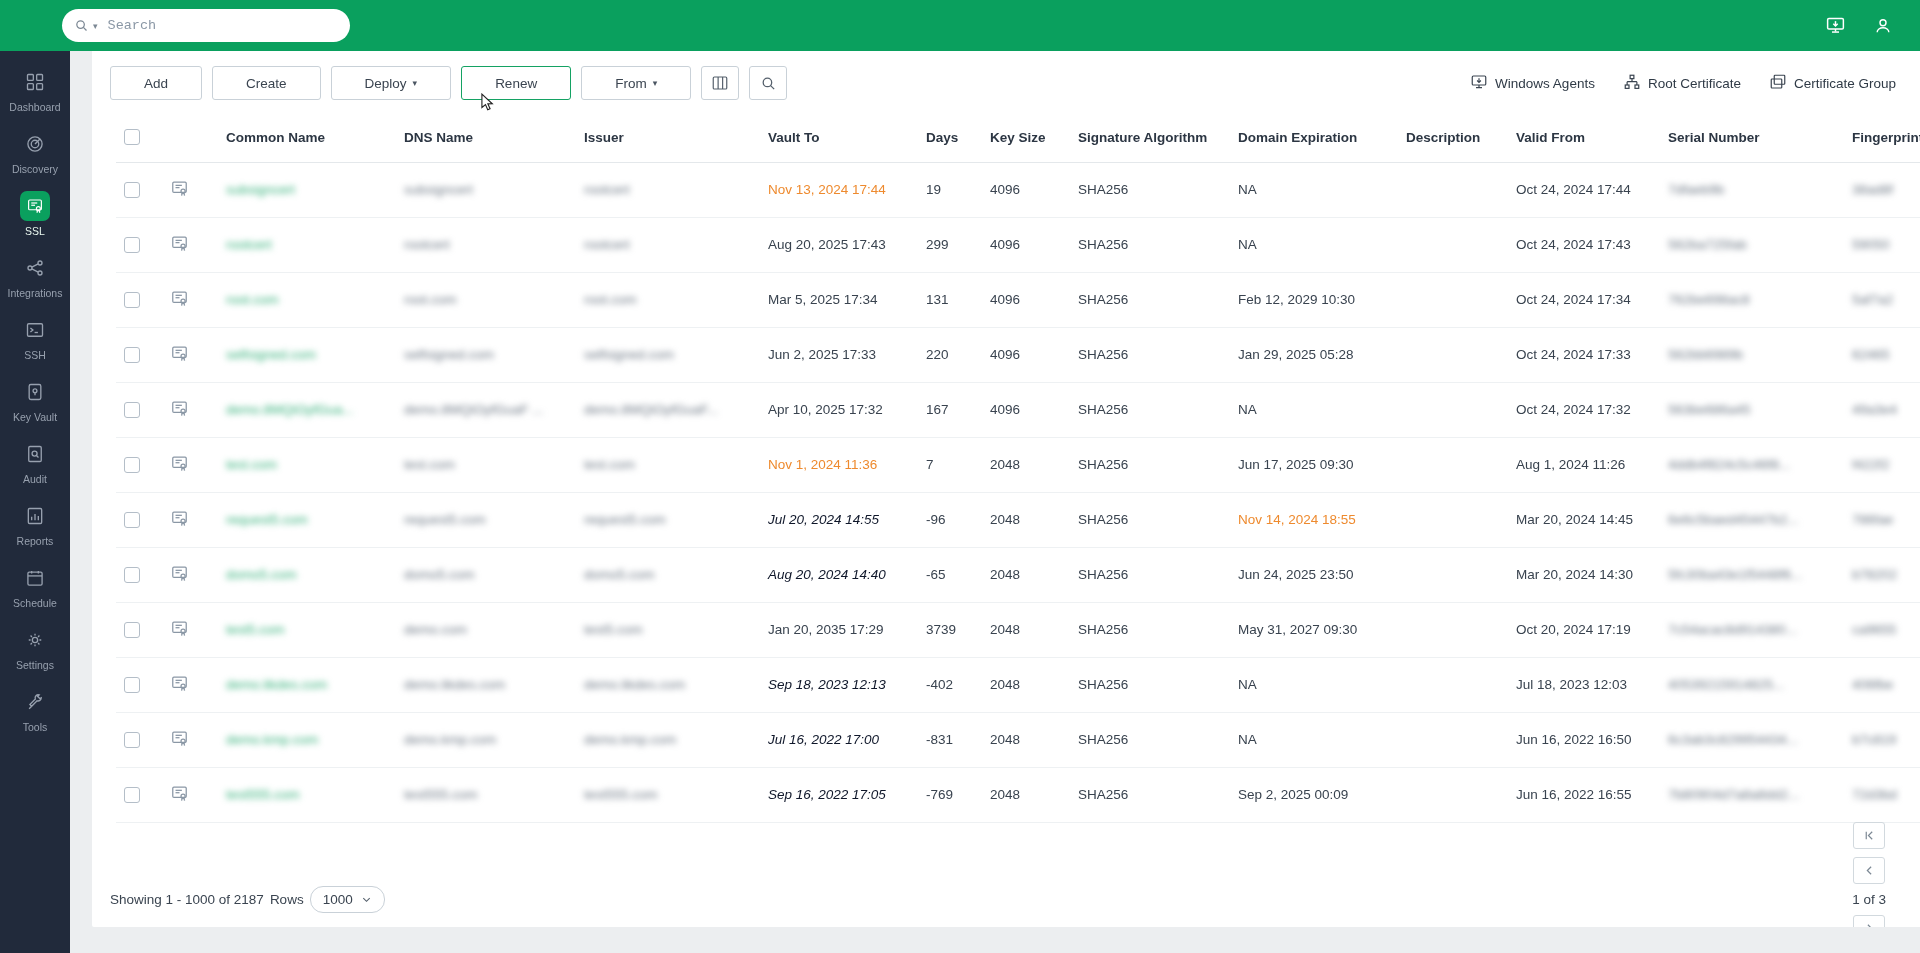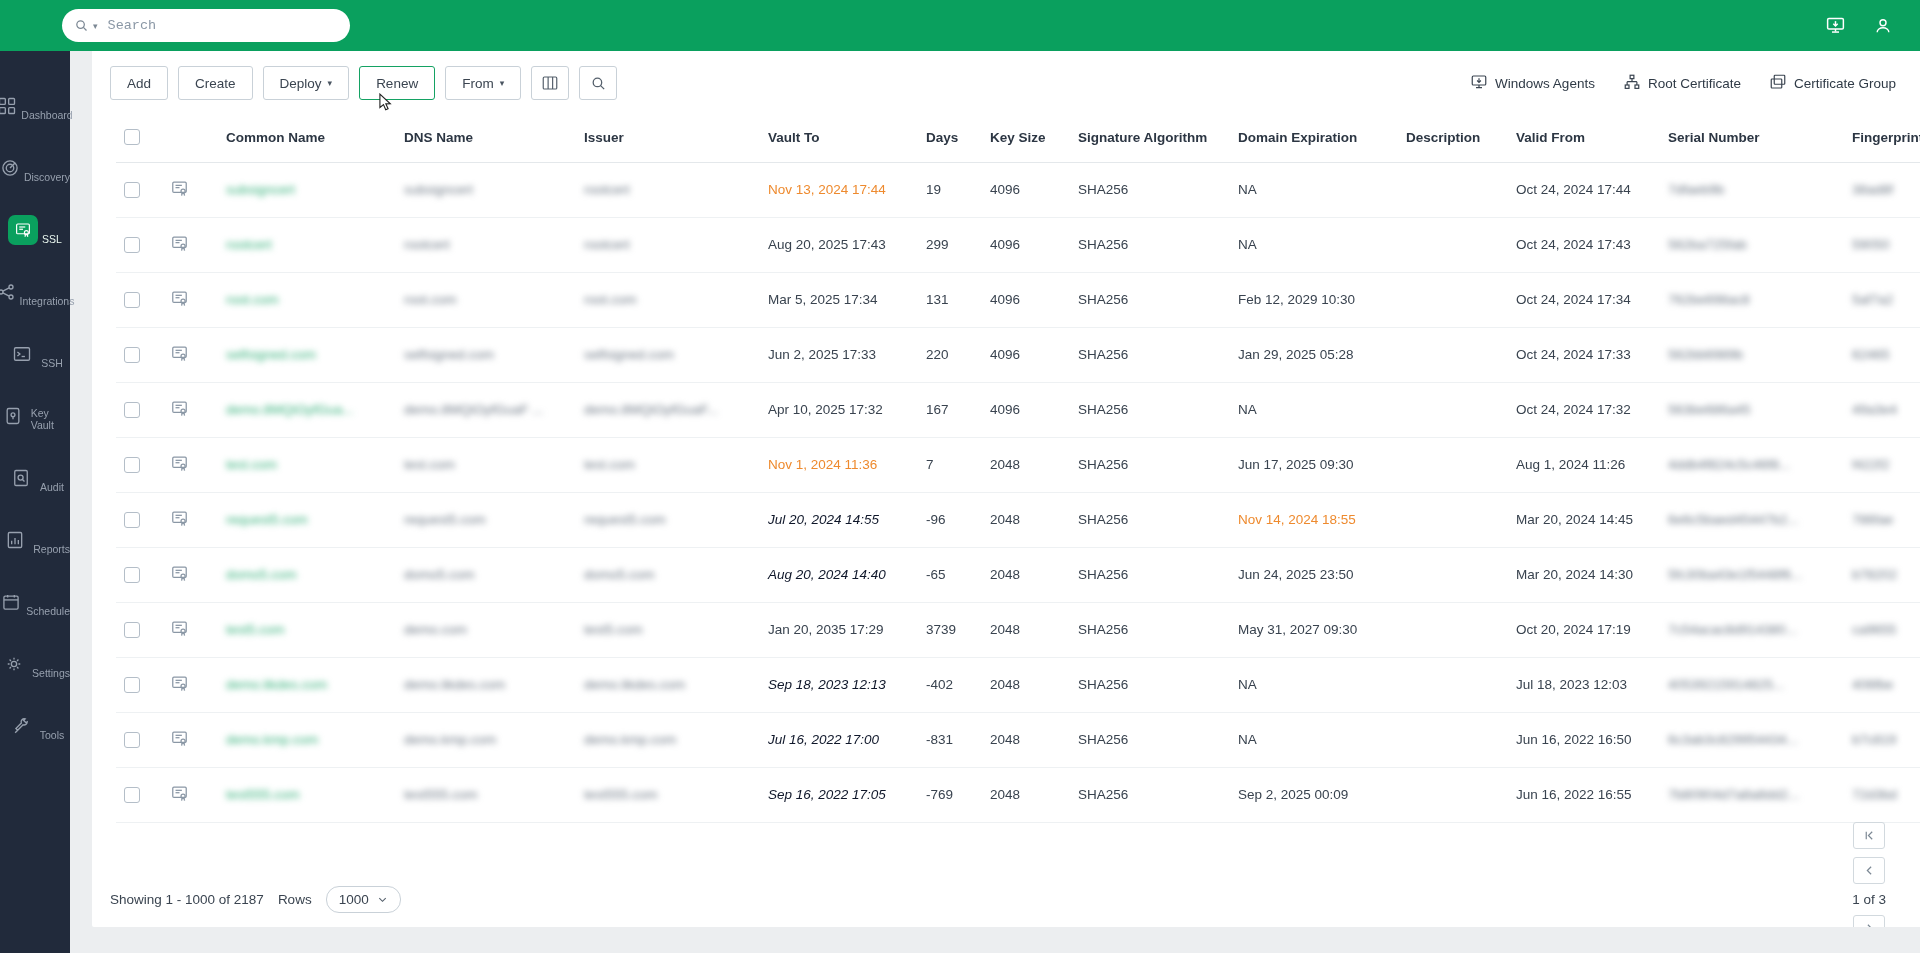--- a/index.html
+++ b/index.html
@@ -17,37 +17,37 @@
   .search-pill svg { stroke:#7c8894; }
   .search-caret { font-size:9px; color:#7c8894; margin-right:6px; }
   .search-input { border:none; outline:none; flex:1; font-size:13.5px; color:#000000; font-family:Liberation Mono, monospace; background:transparent; }
   .search-input::placeholder { color:#8a97a5; }
   .top-actions { margin-left:auto; display:flex; align-items:center; gap:14px; padding-right:20px; }
   .top-icon-btn { width:34px; height:34px; display:flex; align-items:center; justify-content:center; border-radius:4px; cursor:pointer; }
   .top-icon-btn svg { stroke:#ffffff; }
 
   
   .sidebar { position:fixed; top:51px; left:0; bottom:0; width:70px; background:#212a3b; display:flex; flex-direction:column; padding-top:8px; z-index:15; }
-  .side-item { height:62px; display:flex; flex-direction:row; align-items:flex-end; justify-content:center; gap:4px; color:#97a0ae; font-size:10.5px; cursor:pointer; }
+  .side-item { height:62px; display:flex; flex-direction:column; align-items:center; justify-content:center; gap:4px; color:#97a0ae; font-size:10.5px; cursor:pointer; }
   .side-icon { width:30px; height:30px; display:flex; align-items:center; justify-content:center; border-radius:7px; }
   .side-icon svg { stroke:#97a0ae; }
   .side-item.active .side-icon { background:#0aa05e; }
   .side-item.active .side-icon svg { stroke:#ffffff; }
   .side-item.active .side-label { color:#e8f6ee; }
 
   
   .main { position:absolute; top:51px; left:70px; right:0; bottom:0; display:flex; flex-direction:column; }
   .tabs { height:50px; padding:18px 0 0 22px; display:flex; }
   .tab { padding:0 26px; line-height:32px; font-size:14px; color:#5f6b78; cursor:pointer; }
   .tab.active { background:#fff; border-radius:3px 3px 0 0; color:#252e39; }
   .card { flex:1; margin:0 0 26px 22px; background:#fff; overflow:hidden; display:flex; flex-direction:column; border-radius:0 0 0 2px; }
 
   
   .toolbar { display:flex; align-items:center; padding:15px 24px 13px 18px; gap:10px; }
-  .btn { height:34px; padding:0 16px; background:#fff; border:1px solid #c9d1d8; border-radius:3px; font-size:13.5px; color:#3a4450; font-family:"Liberation Sans", sans-serif; cursor:pointer; display:flex; align-items:center; gap:6px; }
+  .btn { height:34px; padding:0 33px; background:#fff; border:1px solid #c9d1d8; border-radius:3px; font-size:13.5px; color:#3a4450; font-family:"Liberation Sans", sans-serif; cursor:pointer; display:flex; align-items:center; gap:6px; }
   .btn .caret { font-size:9px; color:#4a5561; }
   .btn-renew { border-color:#14a263; position:relative;align-items:center; }
   .icon-btn { width:38px; justify-content:center; padding:0; }
   .icon-btn svg { stroke:#55606c; }
   .mouse-cursor { position:absolute; left:18px; bottom:-13px; z-index:5; }
   .tb-links { margin-left:auto; display:flex; align-items:center; gap:28px; }
   .tb-link { display:flex; align-items:center; gap:7px; font-size:13.5px; color:#2f3a46; cursor:pointer; }
   .tb-link svg { stroke:#3a4450; }
 
   
@@ -57,21 +57,21 @@
   tbody td { font-size:13.5px; color:#39434f; padding:0 8px; height:55px; white-space:nowrap; overflow:hidden; border-bottom:1px solid #eef1f3; vertical-align:middle; }
   .cb { display:inline-block; width:16px; height:16px; border:1px solid #b4bec8; border-radius:3px; background:#fff; cursor:pointer; vertical-align:middle; }
   .cert-ic svg { stroke:#8a97a5; }
   .cn { color:#2fae76; }
   .blur { filter:blur(3px); }
   .gray { color:#6b7683; }
   td.warn, span.warn { color:#ee8a2e; }
   td.expired, span.expired { color:#0f172a;font-style:italic; }
 
   
-  .foot { height:56px; display:flex; align-items:center; padding:0 26px 0 18px; font-size:13.5px; color:#3a4450; gap:14px; }
+  .foot { height:56px; display:flex; align-items:center; padding:0 26px 0 18px; font-size:13.5px; color:#3a4450; gap:6px; }
   .rows-select { display:flex; align-items:center; gap:8px; border:1px solid #c9d1d8; border-radius:13px; padding:5px 12px; cursor:pointer; color:#3a4450; }
   .rows-select svg { stroke:#55606c; }
   .pager { margin-left:auto; display:flex; align-items:center; gap:8px;flex-direction:column; }
   .pg-btn { width:32px; height:27px; border:1px solid #d2d9de; border-radius:3px; background:#fff; display:flex; align-items:center; justify-content:center; cursor:pointer; }
   .pg-btn svg { stroke:#7c8894; }
   .pg-status { padding:0 8px; color:#3a4450; }
 </style>
 </head>
 <body>
 

